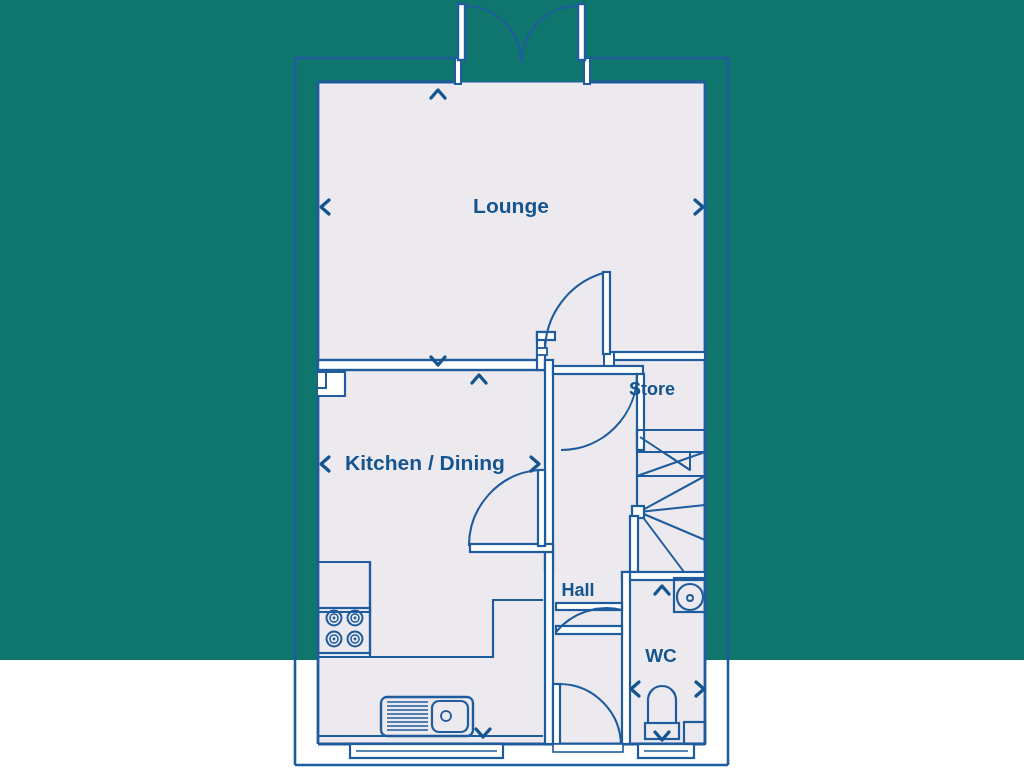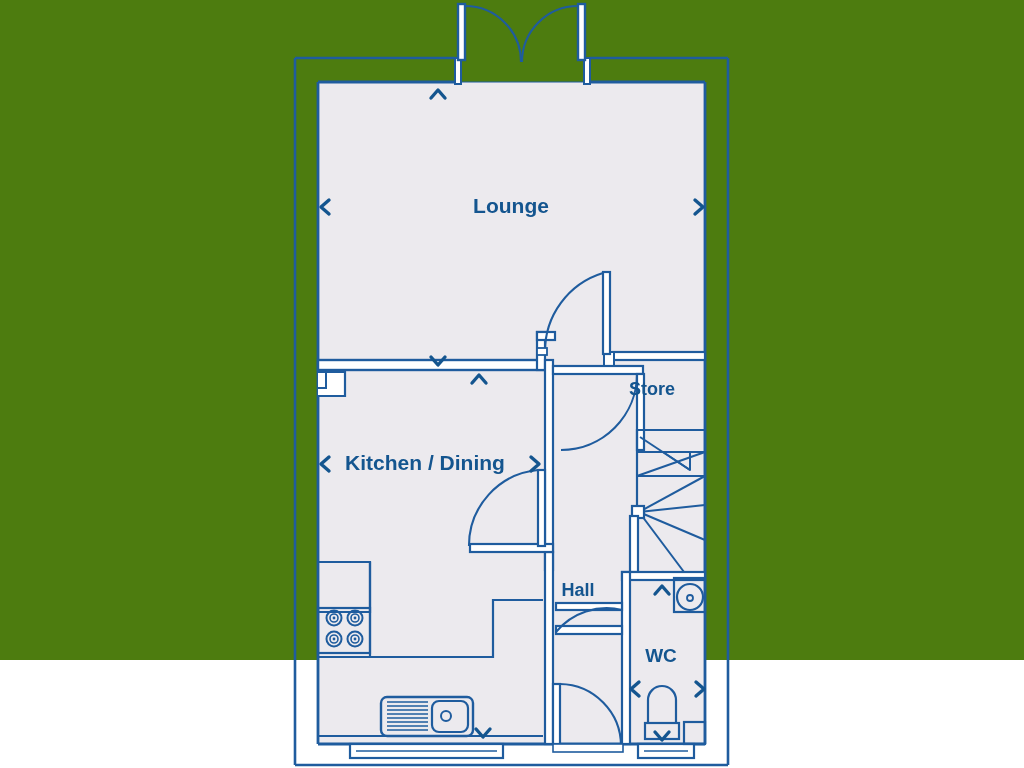--- a/index.html
+++ b/index.html
@@ -8,21 +8,21 @@
     background: #ffffff;
     width: 1024px;
     height: 768px;
     overflow: hidden;
     font-family: "Liberation Sans", sans-serif;
   }
   #plan-root {
     position: relative;
     width: 1024px;
     height: 660px;
-    background: #4d7c0f;
+    background: #0f766e;
   }
   svg#floorplan {
     display: block;
     width: 1024px;
     height: 768px;
   }
   .room-label {
     font-family: "Liberation Sans", sans-serif;
     font-weight: bold;
     fill: #14558f;

